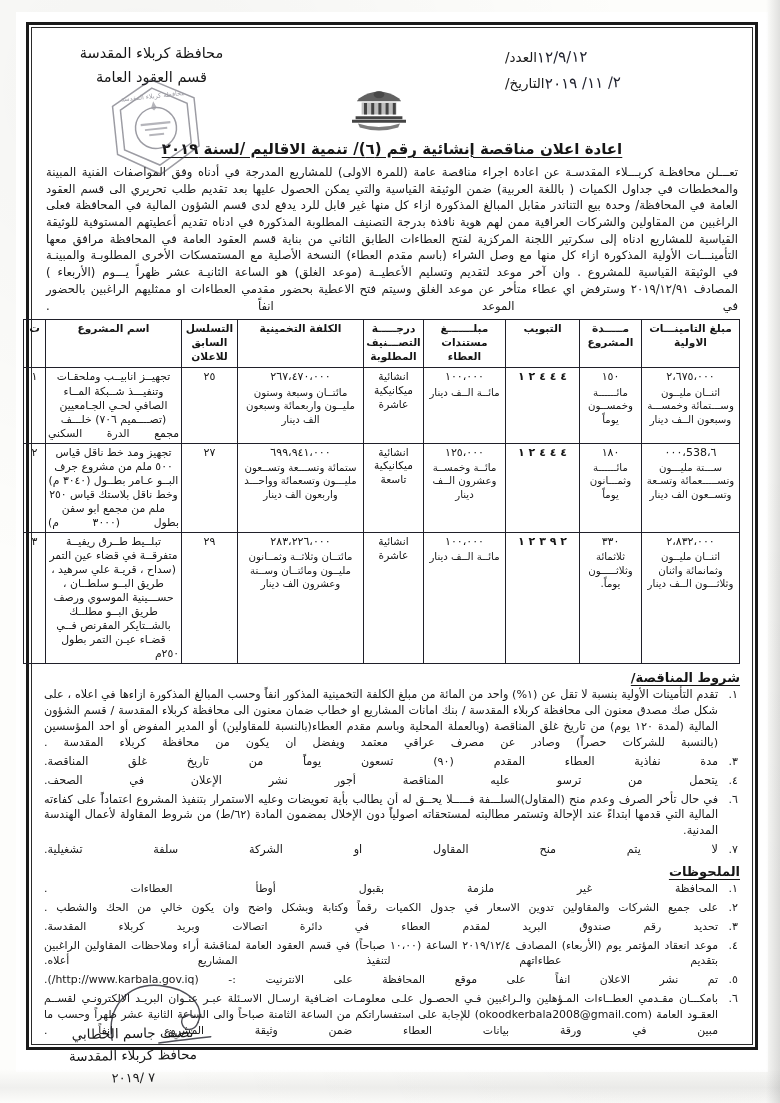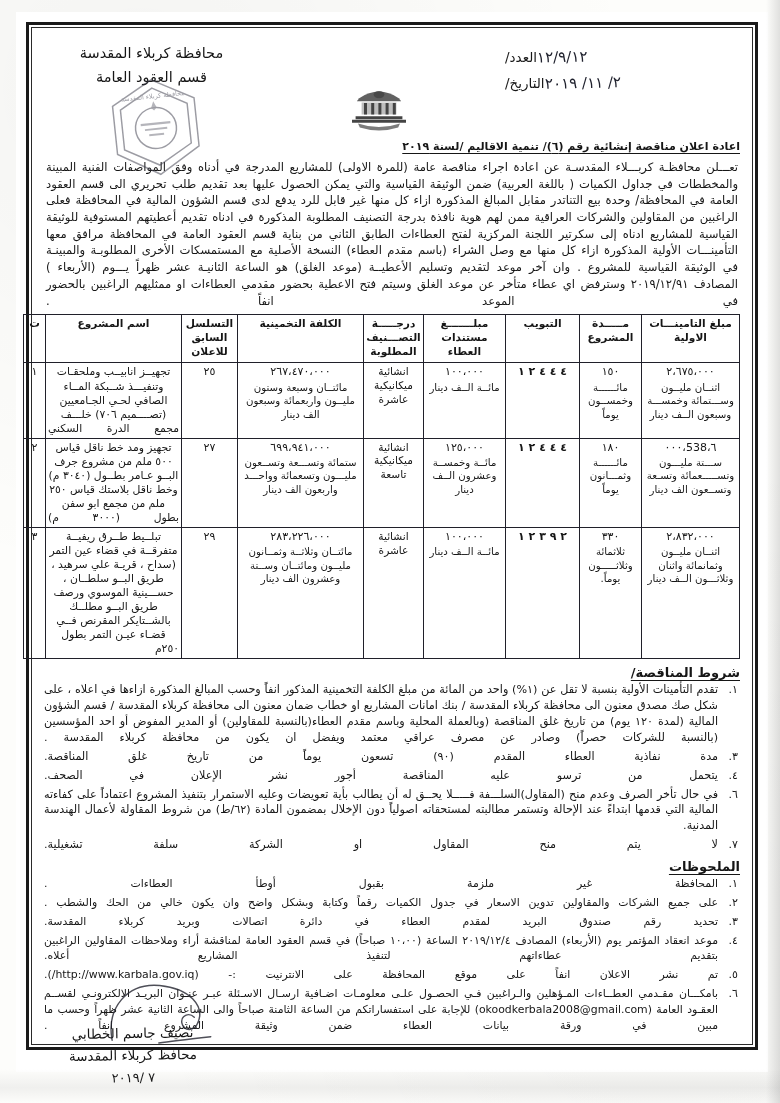--- a/index.html
+++ b/index.html
@@ -50,21 +50,21 @@
   }
   
   .emblem{position:absolute;right:88px;top:46px;width:66px;height:52px;opacity:.88;}
   
   .stamp{
     position:absolute;left:56px;top:40px;width:112px;height:108px;
     opacity:.5;transform:rotate(-6deg);pointer-events:none;
   }
   
   .title{
-    text-align:right;font-size:11px;margin:2px 0 6px 0;
+    text-align:center;font-size:15px;margin:2px 0 6px 0;
     text-decoration:underline;text-underline-offset:3px;font-weight:600;letter-spacing:.1px;
   }
   
   .para{
     font-size:11.6px;line-height:1.44;text-align:justify;text-align-last:justify;
     padding:0 2px;word-spacing:1px;
   }
   
   table.tender{
     width:100%;border-collapse:collapse;margin-top:5px;table-layout:fixed;

